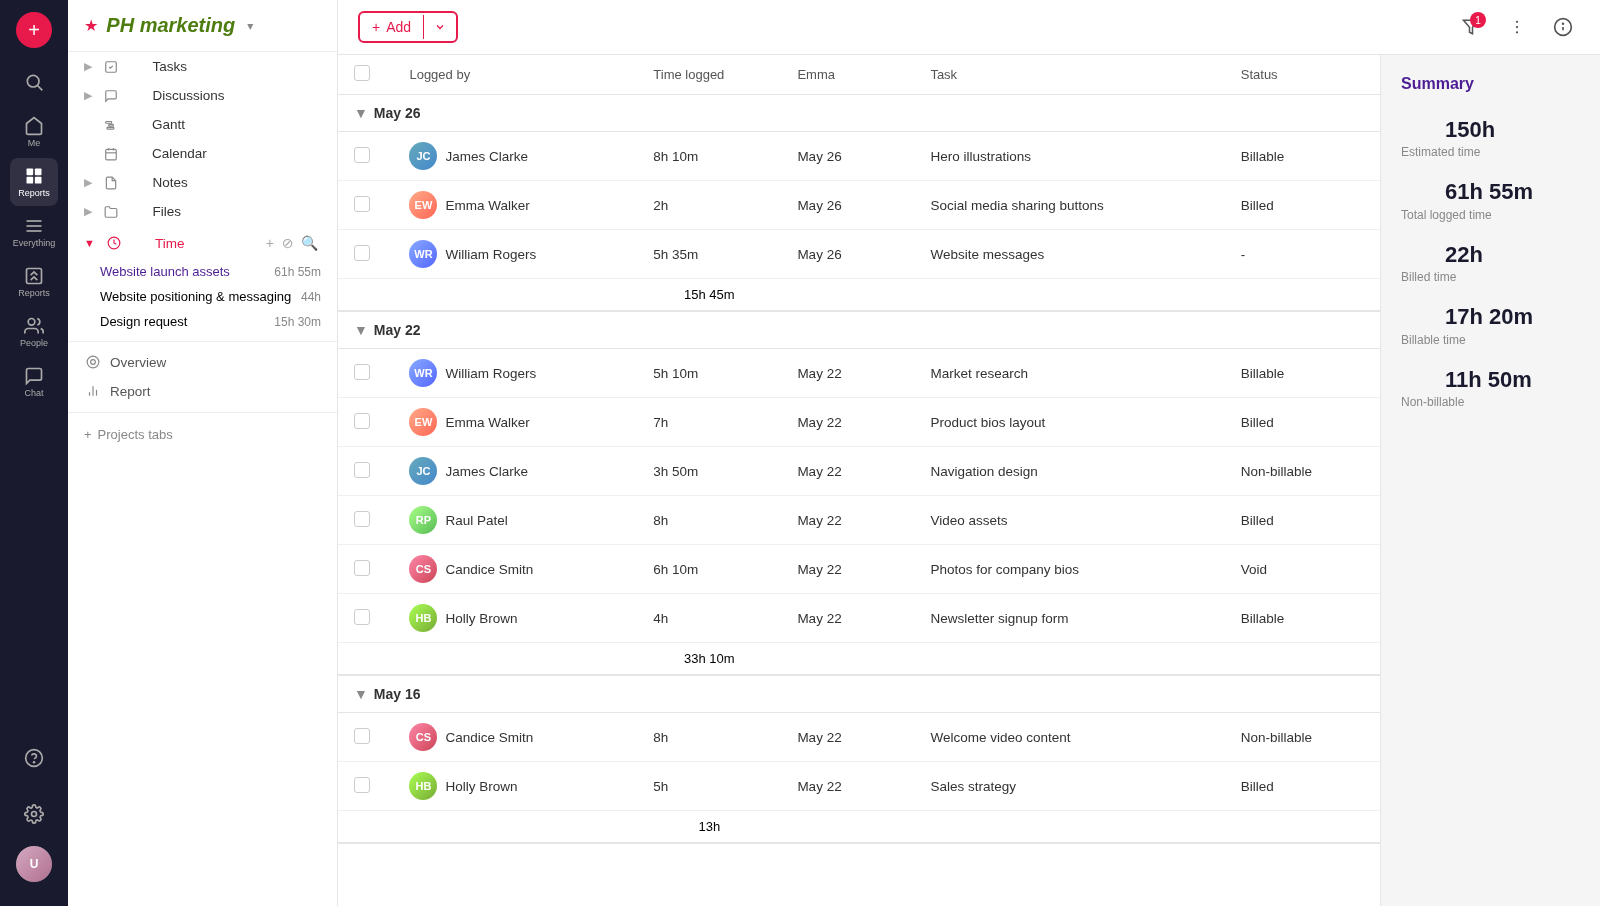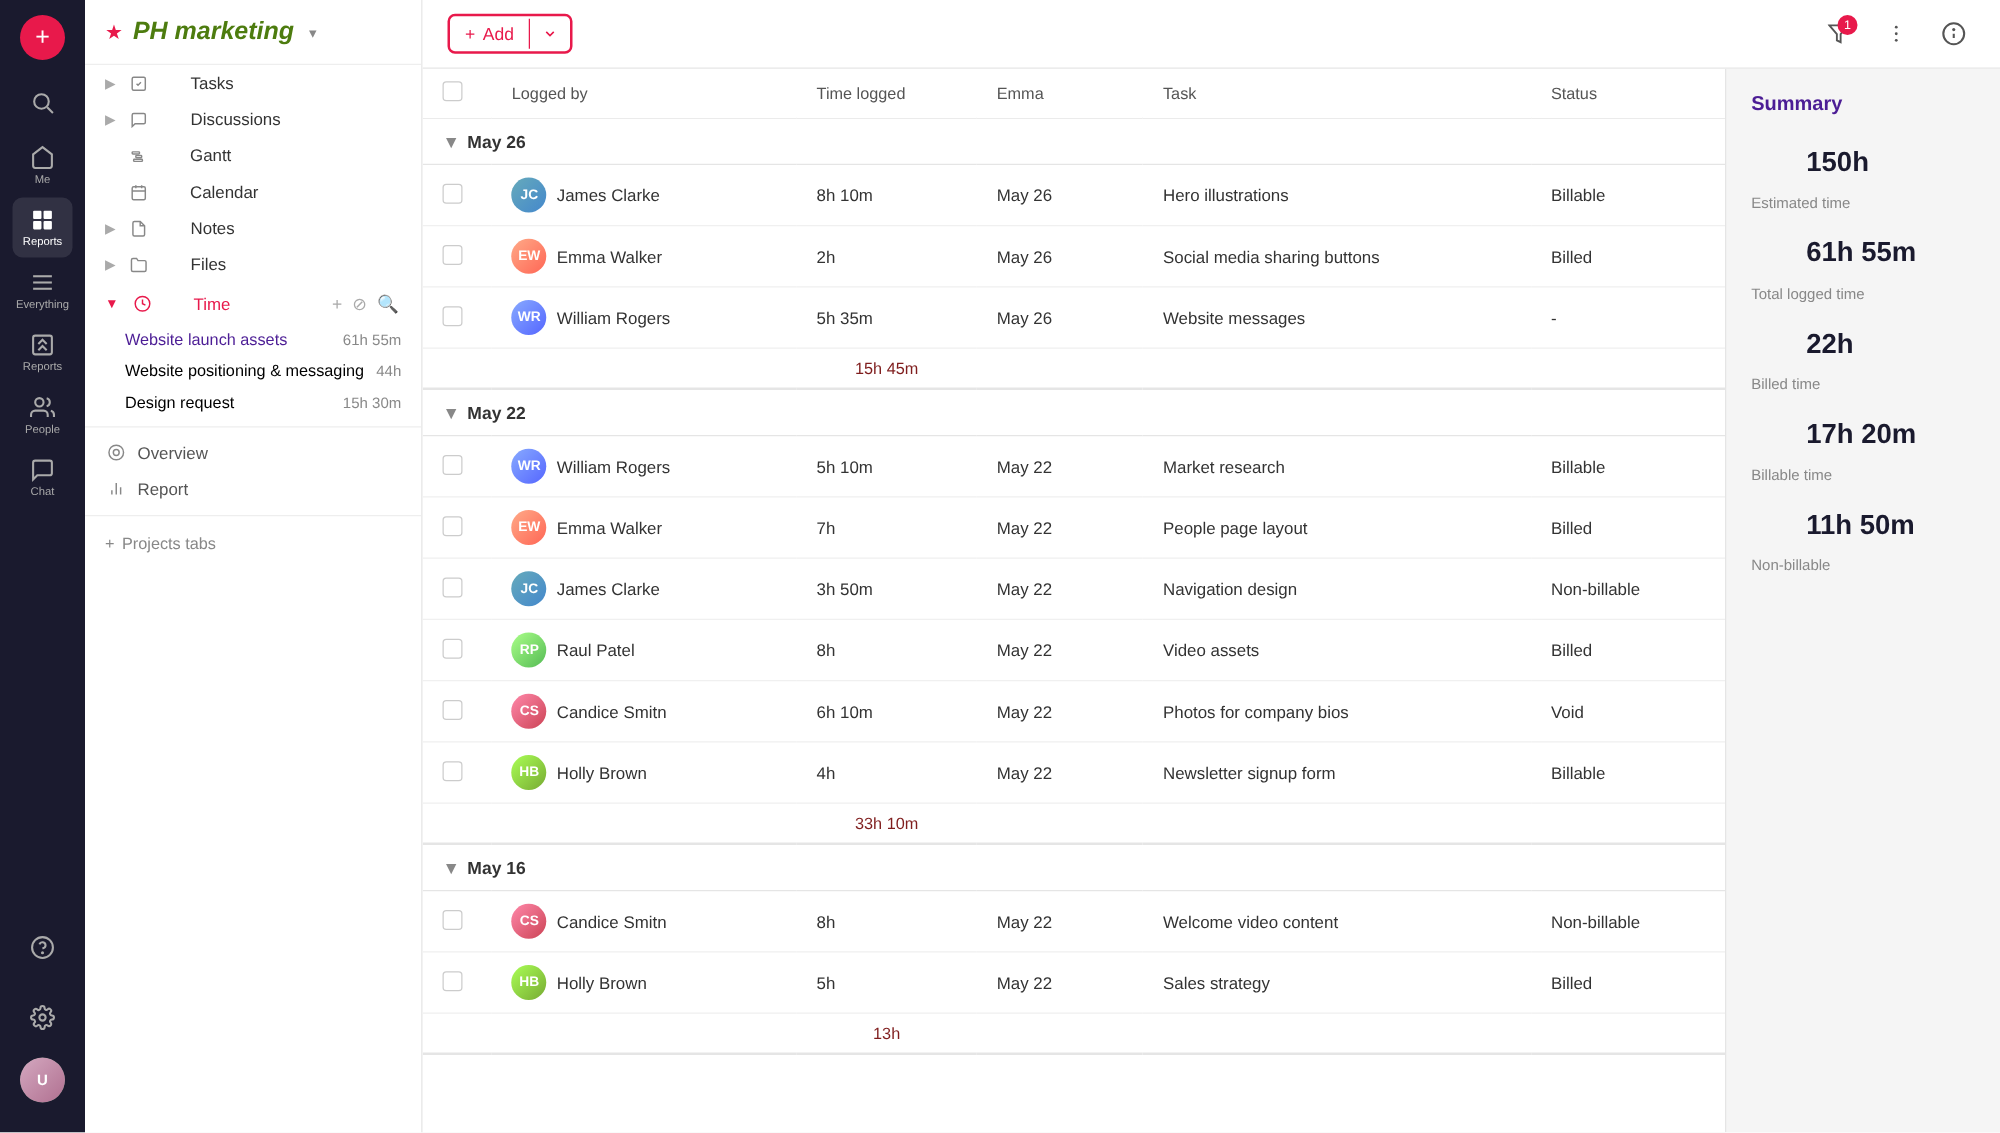--- a/index.html
+++ b/index.html
@@ -180,40 +180,40 @@
     .avatar-e { background: linear-gradient(135deg, #fa8, #f65); }
     .avatar-w { background: linear-gradient(135deg, #8af, #56f); }
     .avatar-r { background: linear-gradient(135deg, #af8, #5b5); }
     .avatar-c { background: linear-gradient(135deg, #f8a, #c45); }
     .avatar-h { background: linear-gradient(135deg, #af5, #7a3); }
     .avatar-img { width: 28px; height: 28px; border-radius: 50%; display: flex; align-items: center; justify-content: center; font-size: 11px; font-weight: 600; color: white; }
 
     .subtotal-row td {
       padding: 8px 16px;
       font-size: 13px;
-      color: #7f1d1d;
+      color: #000000;
       border-bottom: 2px solid #e5e5e5;
       text-align: center;
     }
 
     
     .summary-panel {
       width: 220px;
       background: #f5f5f5;
       border-left: 1px solid #e5e5e5;
       padding: 20px 20px;
       flex-shrink: 0;
       overflow-y: auto;
     }
     .summary-title {
       font-size: 16px; font-weight: 600; color: #4c1d95; margin-bottom: 24px;
     }
     .summary-item { margin-bottom: 20px; }
     .summary-value { font-size: 22px; font-weight: 600; color: #1a1a2e; line-height: 1.2; margin-left: 44px; }
-    .summary-label { font-size: 12px; color: #888; margin-top: 12px; }
+    .summary-label { font-size: 12px; color: #888; margin-top: 2px; }
 
     .checkbox-box {
       width: 16px; height: 16px; border: 1.5px solid #ccc; border-radius: 3px; display: inline-block; cursor: pointer;
     }
   </style>
 </head>
 <body>
 
 <div class="icon-bar">
   <div class="icon-bar-top">
@@ -573,21 +573,21 @@
       <td>
         <div class="user-cell">
           <div class="user-avatar avatar-e">
             <div class="avatar-img">EW</div>
           </div>
           <span>Emma Walker</span>
         </div>
       </td>
       <td>7h</td>
       <td>May 22</td>
-      <td>People page layout</td>
+      <td>Product bios layout</td>
       <td>Billed</td>
     </tr>
             <tr class="data-row">
       <td><span class="checkbox-box"></span></td>
       <td>
         <div class="user-cell">
           <div class="user-avatar avatar-j">
             <div class="avatar-img">JC</div>
           </div>
           <span>James Clarke</span>

